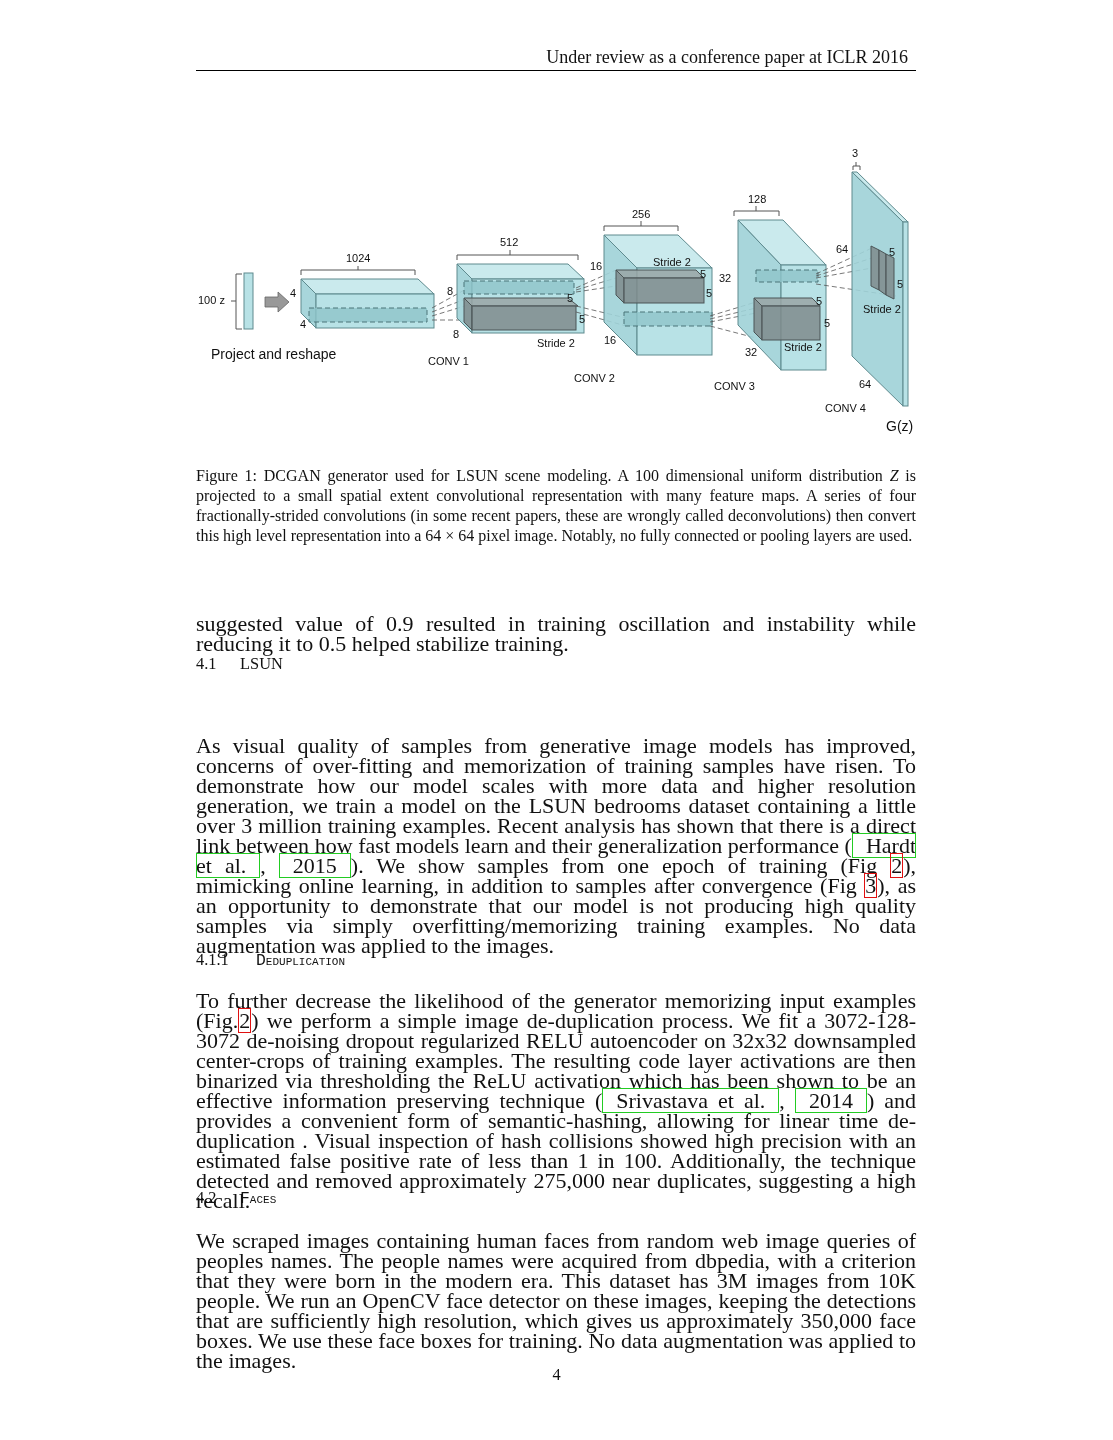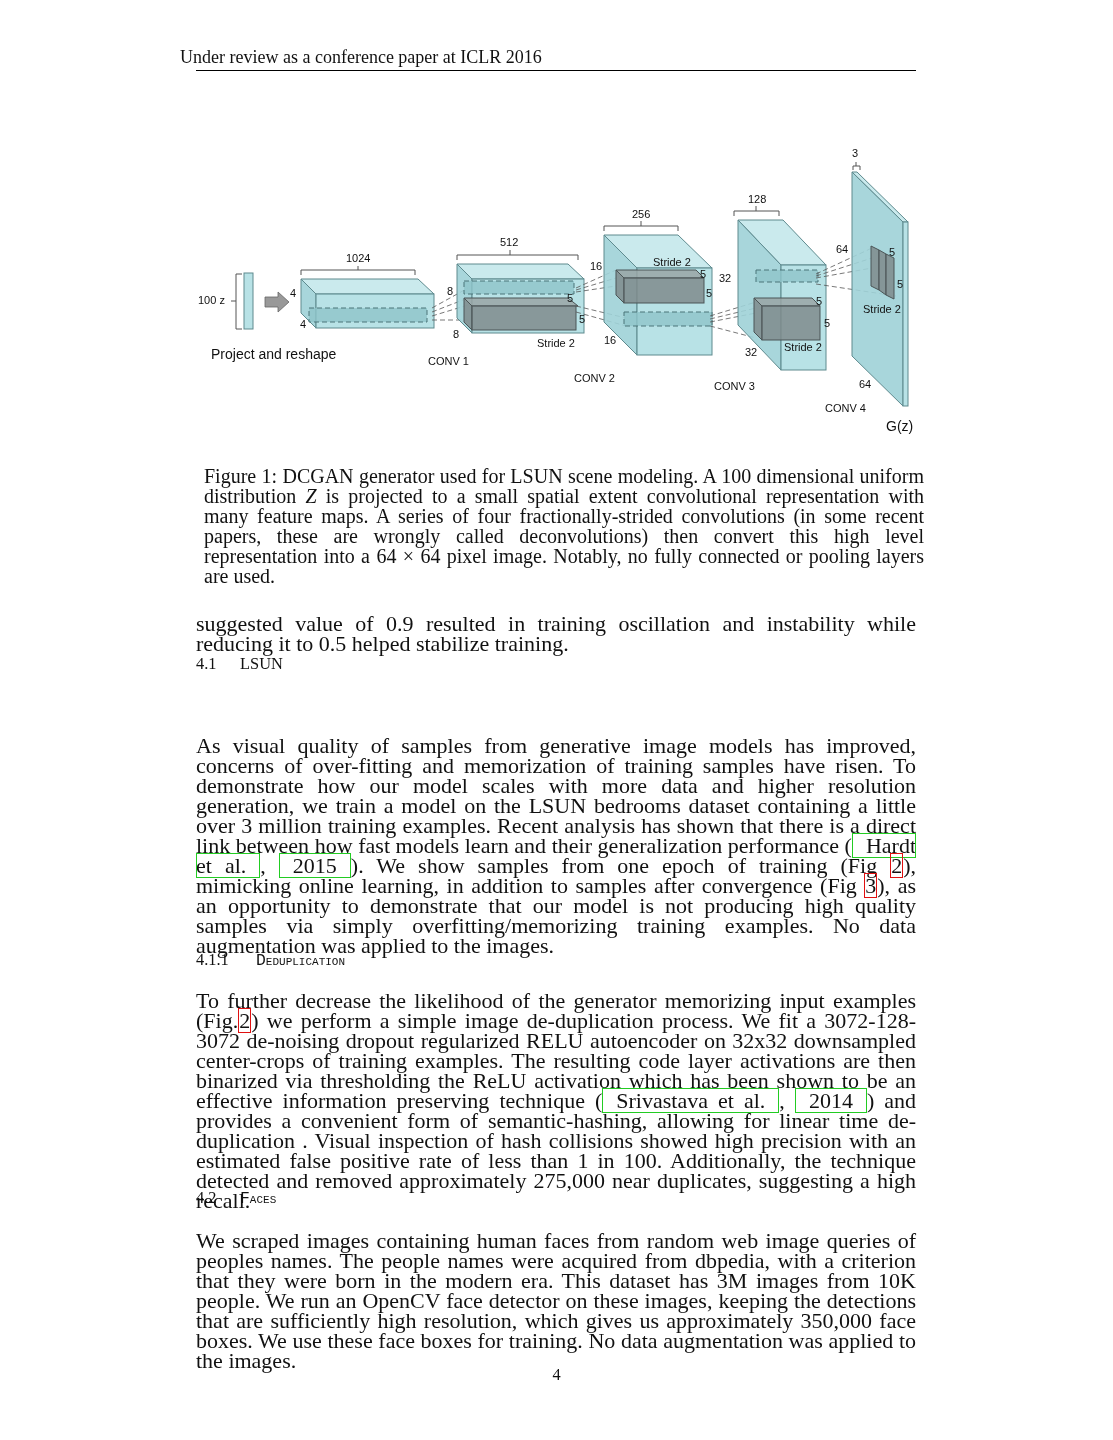--- a/index.html
+++ b/index.html
@@ -1,22 +1,22 @@
 <!DOCTYPE html>
 <html><head>
 <meta charset="utf-8">
 <style>
   html, body { margin:0; padding:0; background:#ffffff; }
   body { width:1113px; height:1440px; position:relative; overflow:hidden;
          font-family:"Liberation Serif", "DejaVu Serif", serif; color:#111; }
-  .header { position:absolute; left:180px; top:46px; width:720px; font-size:18px; line-height:22px; }
+  .header { position:absolute; left:188px; top:46px; width:720px; font-size:18px; line-height:22px;text-align:right; }
   .header-rule { position:absolute; left:196px; top:70px; width:720px; height:0; border-top:1.4px solid #000; }
   .figure { position:absolute; left:196px; top:140px; width:720px; height:300px; }
   .figure svg { position:absolute; left:0; top:0; }
-  .caption { position:absolute; left:196px; top:466px; width:720px; font-size:20px; line-height:20px; text-align:justify;margin-left:8px; }
+  .caption { position:absolute; left:196px; top:466px; width:720px; font-size:16px; line-height:20px; text-align:justify; }
   .para { position:absolute; left:196px; width:720px; font-size:22px; line-height:20px; text-align:justify; }
   .heading { position:absolute; left:196px; font-size:16.4px; line-height:20px; }
   .heading .num { display:inline-block; width:44px; }
   .sc { font-variant:small-caps;font-family:Liberation Mono, monospace; }
   .heading-sub .num { width:60px; }
   .cite-green { outline:1.4px solid #22cc22; outline-offset:-1px; padding:0 14px; }
   .cite-red { outline:1.4px solid #e01010; outline-offset:-1px; padding:0 1px; }
   .page-num { position:absolute; left:0; width:1113px; top:1365px; text-align:center; font-size:16.4px; }
   .math { font-style:italic; }
 </style>

